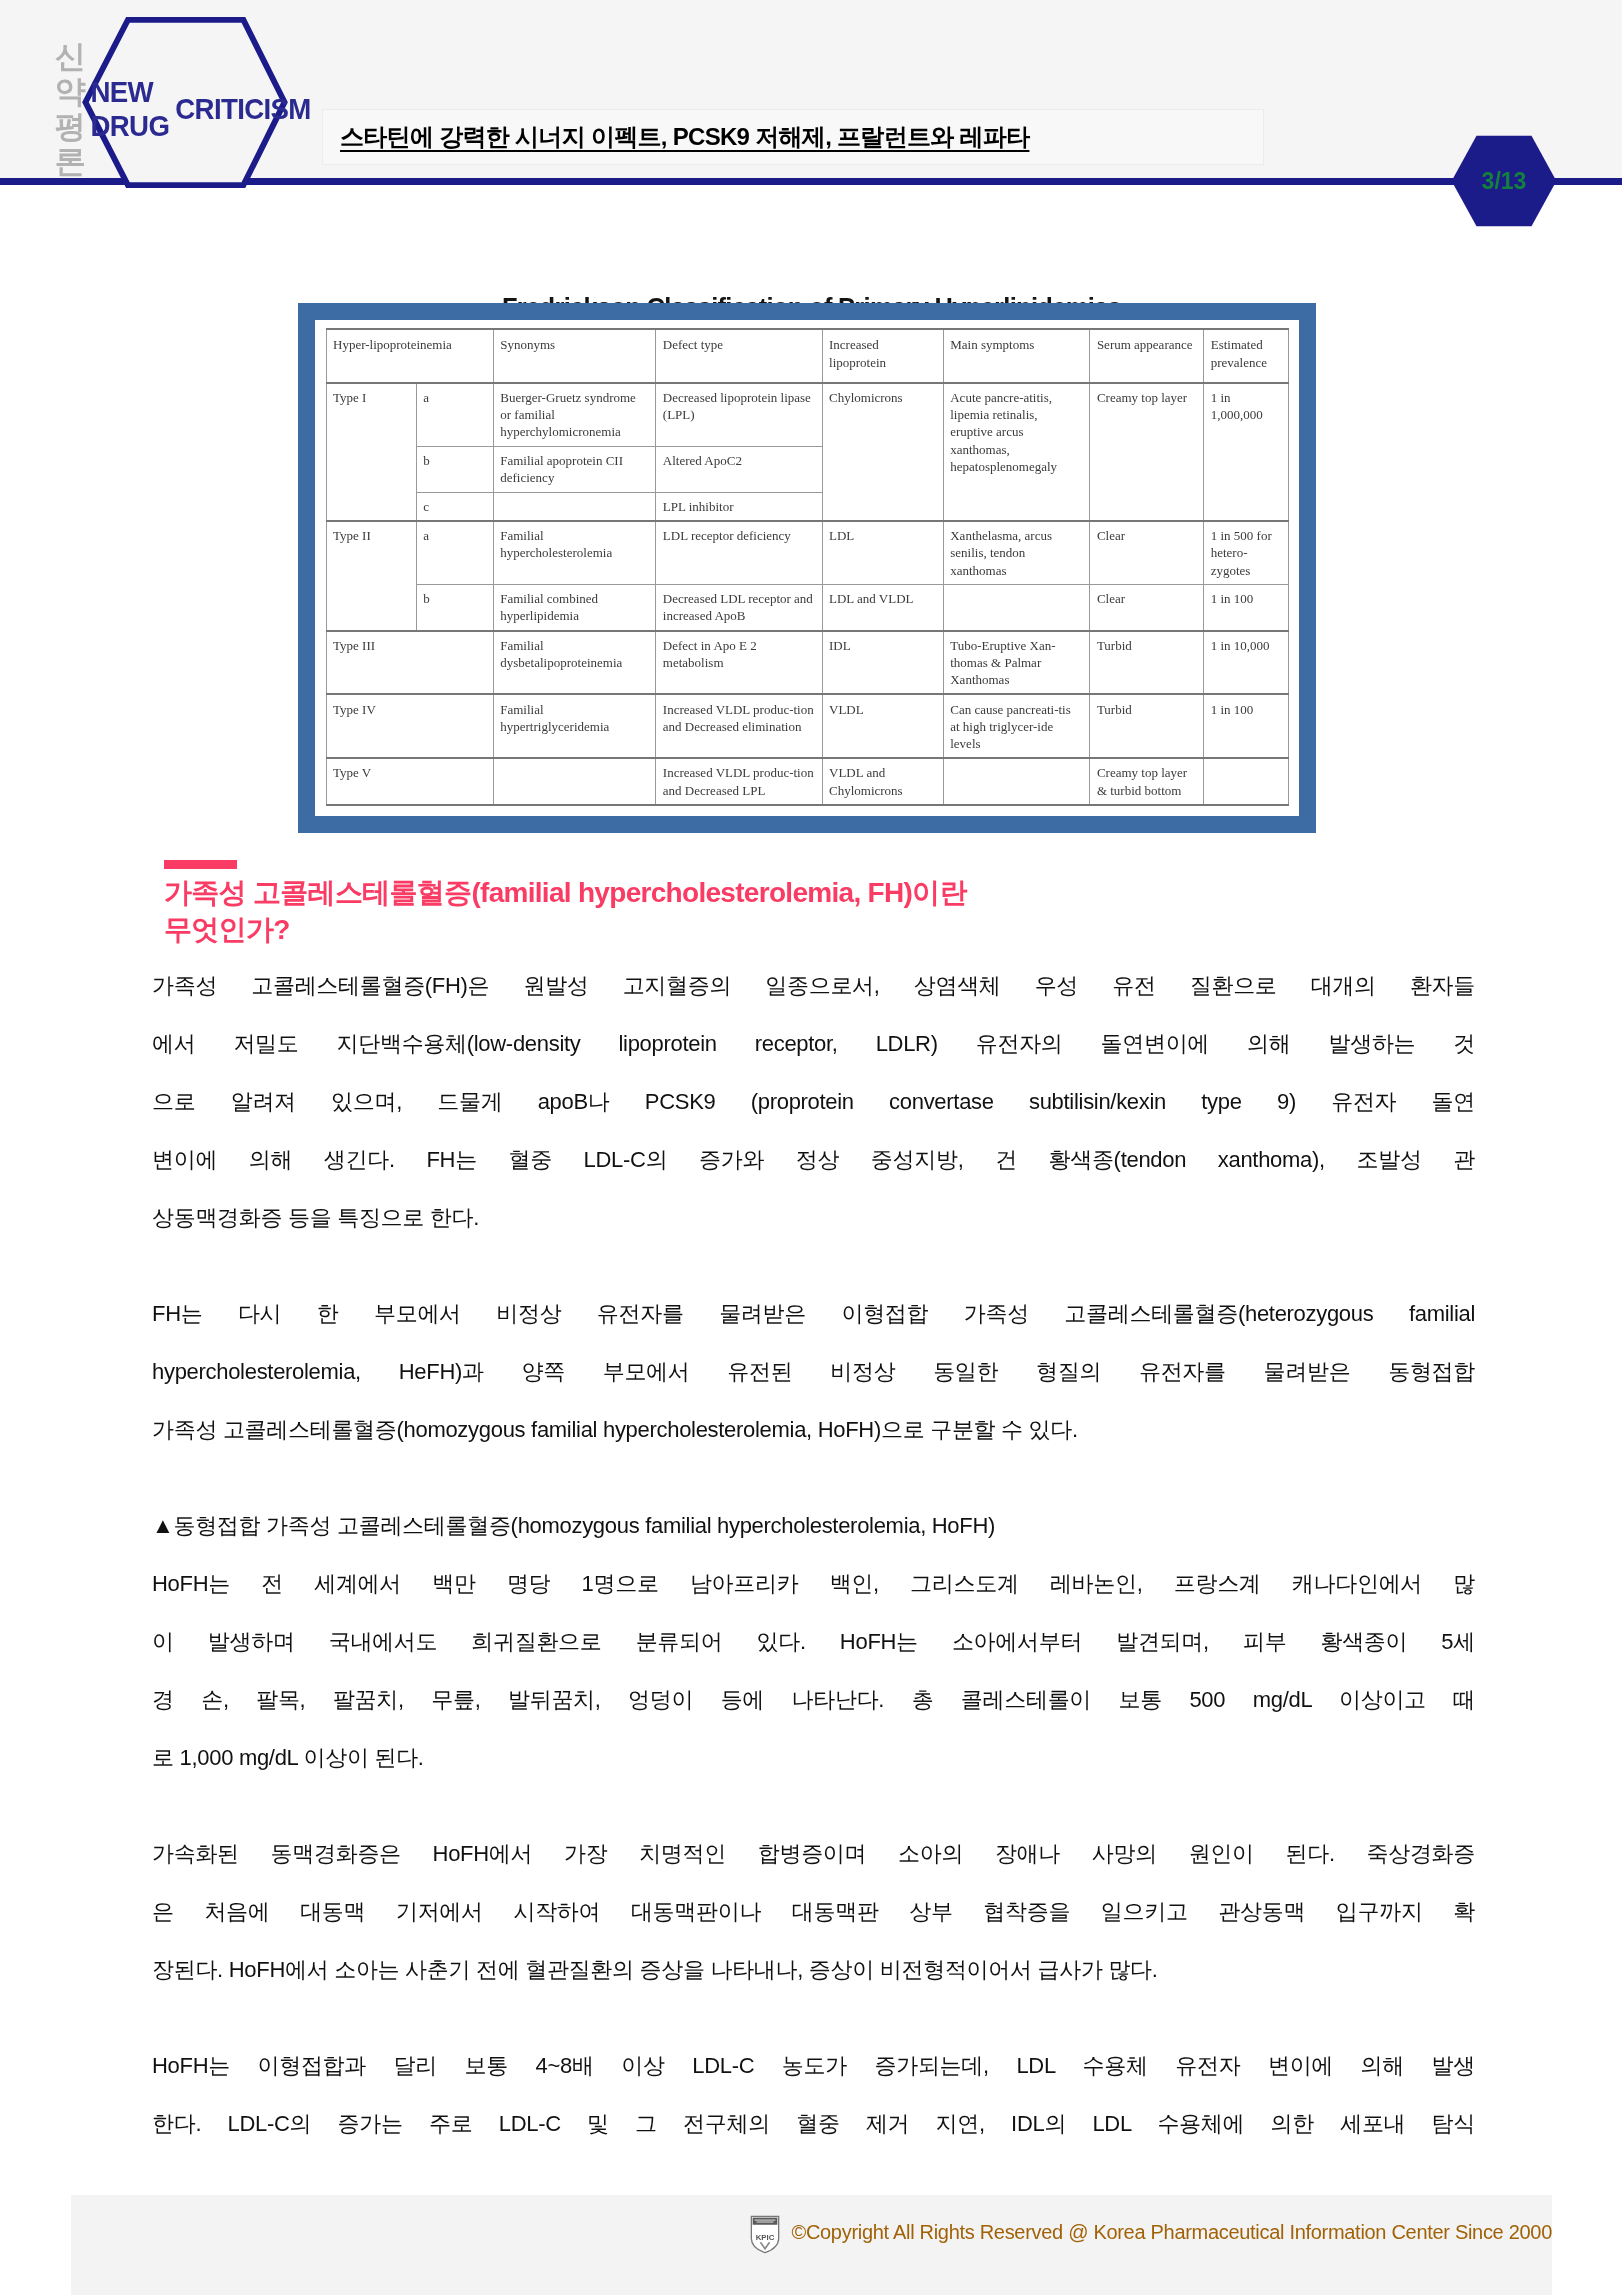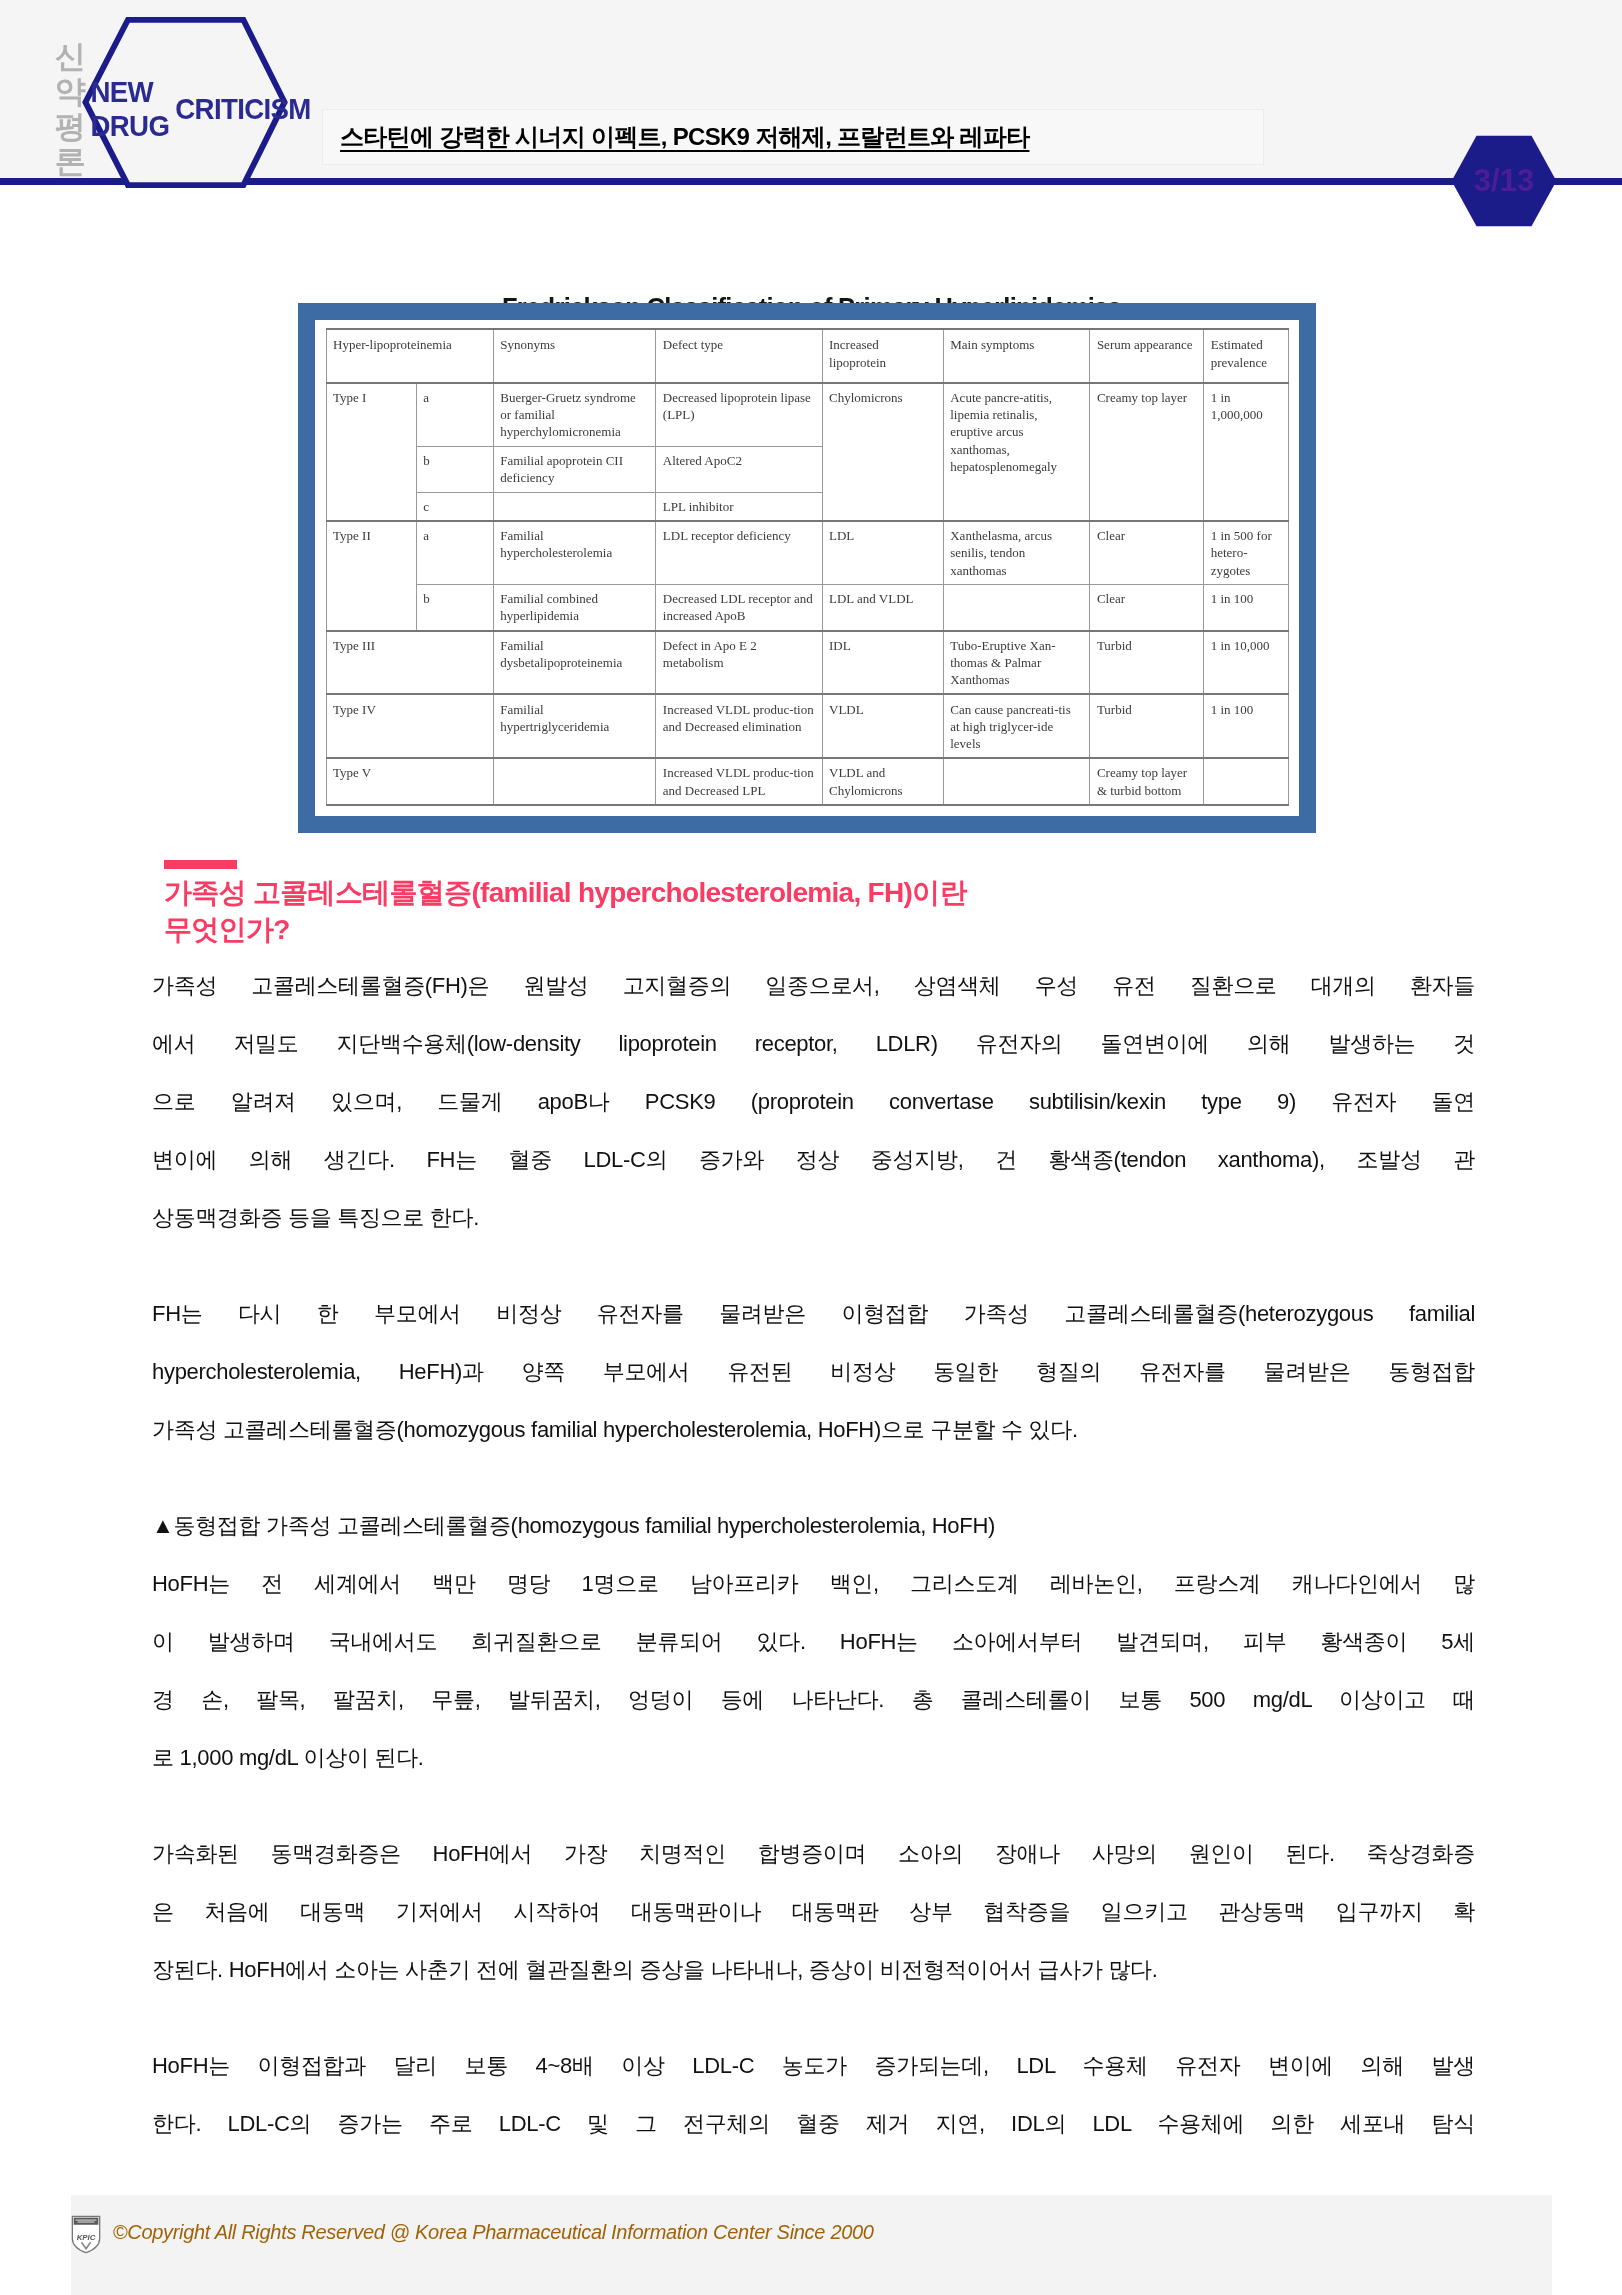--- a/index.html
+++ b/index.html
@@ -14,21 +14,21 @@
               align-items:center;justify-content:center;padding-top:11.8px;box-sizing:border-box;}
   .logo-kr{font-size:31px;font-weight:700;color:#b2b2b2;letter-spacing:2px;line-height:35px;}
   .logo-en{font-size:29.4px;font-weight:600;color:#2a2a90;line-height:34px;letter-spacing:-0.7px;transform:scaleX(.94);}
   .title-box{position:absolute;left:322px;top:109px;width:942px;height:56px;background:#f8f8f8;
              border:0.7px solid #ececec;box-sizing:border-box;}
   .title-box span{display:block;line-height:54px;padding-left:17px;font-size:24px;font-weight:700;color:#000;
                   text-decoration:underline;text-underline-offset:4.6px;letter-spacing:-0.7px;}
   .page-hex{position:absolute;left:1449px;top:133px;width:110px;height:96px;}
   .page-hex svg{position:absolute;left:0;top:0;}
   .page-hex span{position:absolute;left:0;top:0;width:110px;height:96px;display:flex;align-items:center;
-                 justify-content:center;font-size:31px;font-weight:600;color:#4c1d95;}
+                 justify-content:center;font-size:23px;font-weight:600;color:#15803d;}
   
   .table-title{position:absolute;left:0;top:293px;width:1623px;text-align:center;font-size:25.5px;
                font-weight:700;color:#141414;letter-spacing:-0.7px;}
   .table-frame{position:absolute;left:298px;top:303px;width:1018px;border:17px solid #3d6ca5;
                background:#fff;padding:7.9px 10.5px 10.5px;box-sizing:border-box;}
   table.ftable{width:100%;border-collapse:collapse;font-family:"Liberation Serif",serif;font-size:13px;
                color:#3b3b3b;border-bottom:2px double #777;}
   table.ftable th{font-weight:400;text-align:left;vertical-align:top;padding:6.5px 6.5px 10.5px;
                   border:0.7px solid #999;border-top:2px double #777;border-bottom:2px double #777;line-height:1.35;margin-top:24px;}
   table.ftable td{border:0.7px solid #999;padding:5.2px 6.5px;vertical-align:top;line-height:1.32;}
@@ -39,21 +39,21 @@
   .red-h{font-size:28px;font-weight:700;color:#fa3b64;line-height:37px;letter-spacing:-0.7px;}
   
   .paragraphs{position:absolute;left:152px;top:957px;width:1323px;}
   .para{margin-bottom:38px;}
   .para.tight{margin-bottom:0;}
   .pline{font-size:22px;line-height:58px;color:#111;text-align:justify;text-align-last:justify;
          letter-spacing:-0.3px;}
   .pline.last{text-align-last:left;}
   
   .footer-band{position:absolute;left:71px;top:2195px;width:1481px;height:100px;background:#f3f3f3;
-               display:flex;justify-content:flex-start;align-items:flex-start;padding-top:18.3px;box-sizing:border-box;gap:11.8px;font-style:italic;}
+               display:flex;justify-content:flex-end;align-items:flex-start;padding-top:18.3px;box-sizing:border-box;gap:11.8px;}
   .footer-text{font-size:20px;color:#a16207;line-height:39px;letter-spacing:-0.3px;}
   .kpic-shield{margin-top:1.3px;}
 </style>
 </head>
 <body>
 
 <div class="page">
 
   <div class="header-band"></div>
   <div class="navy-rule"></div>

